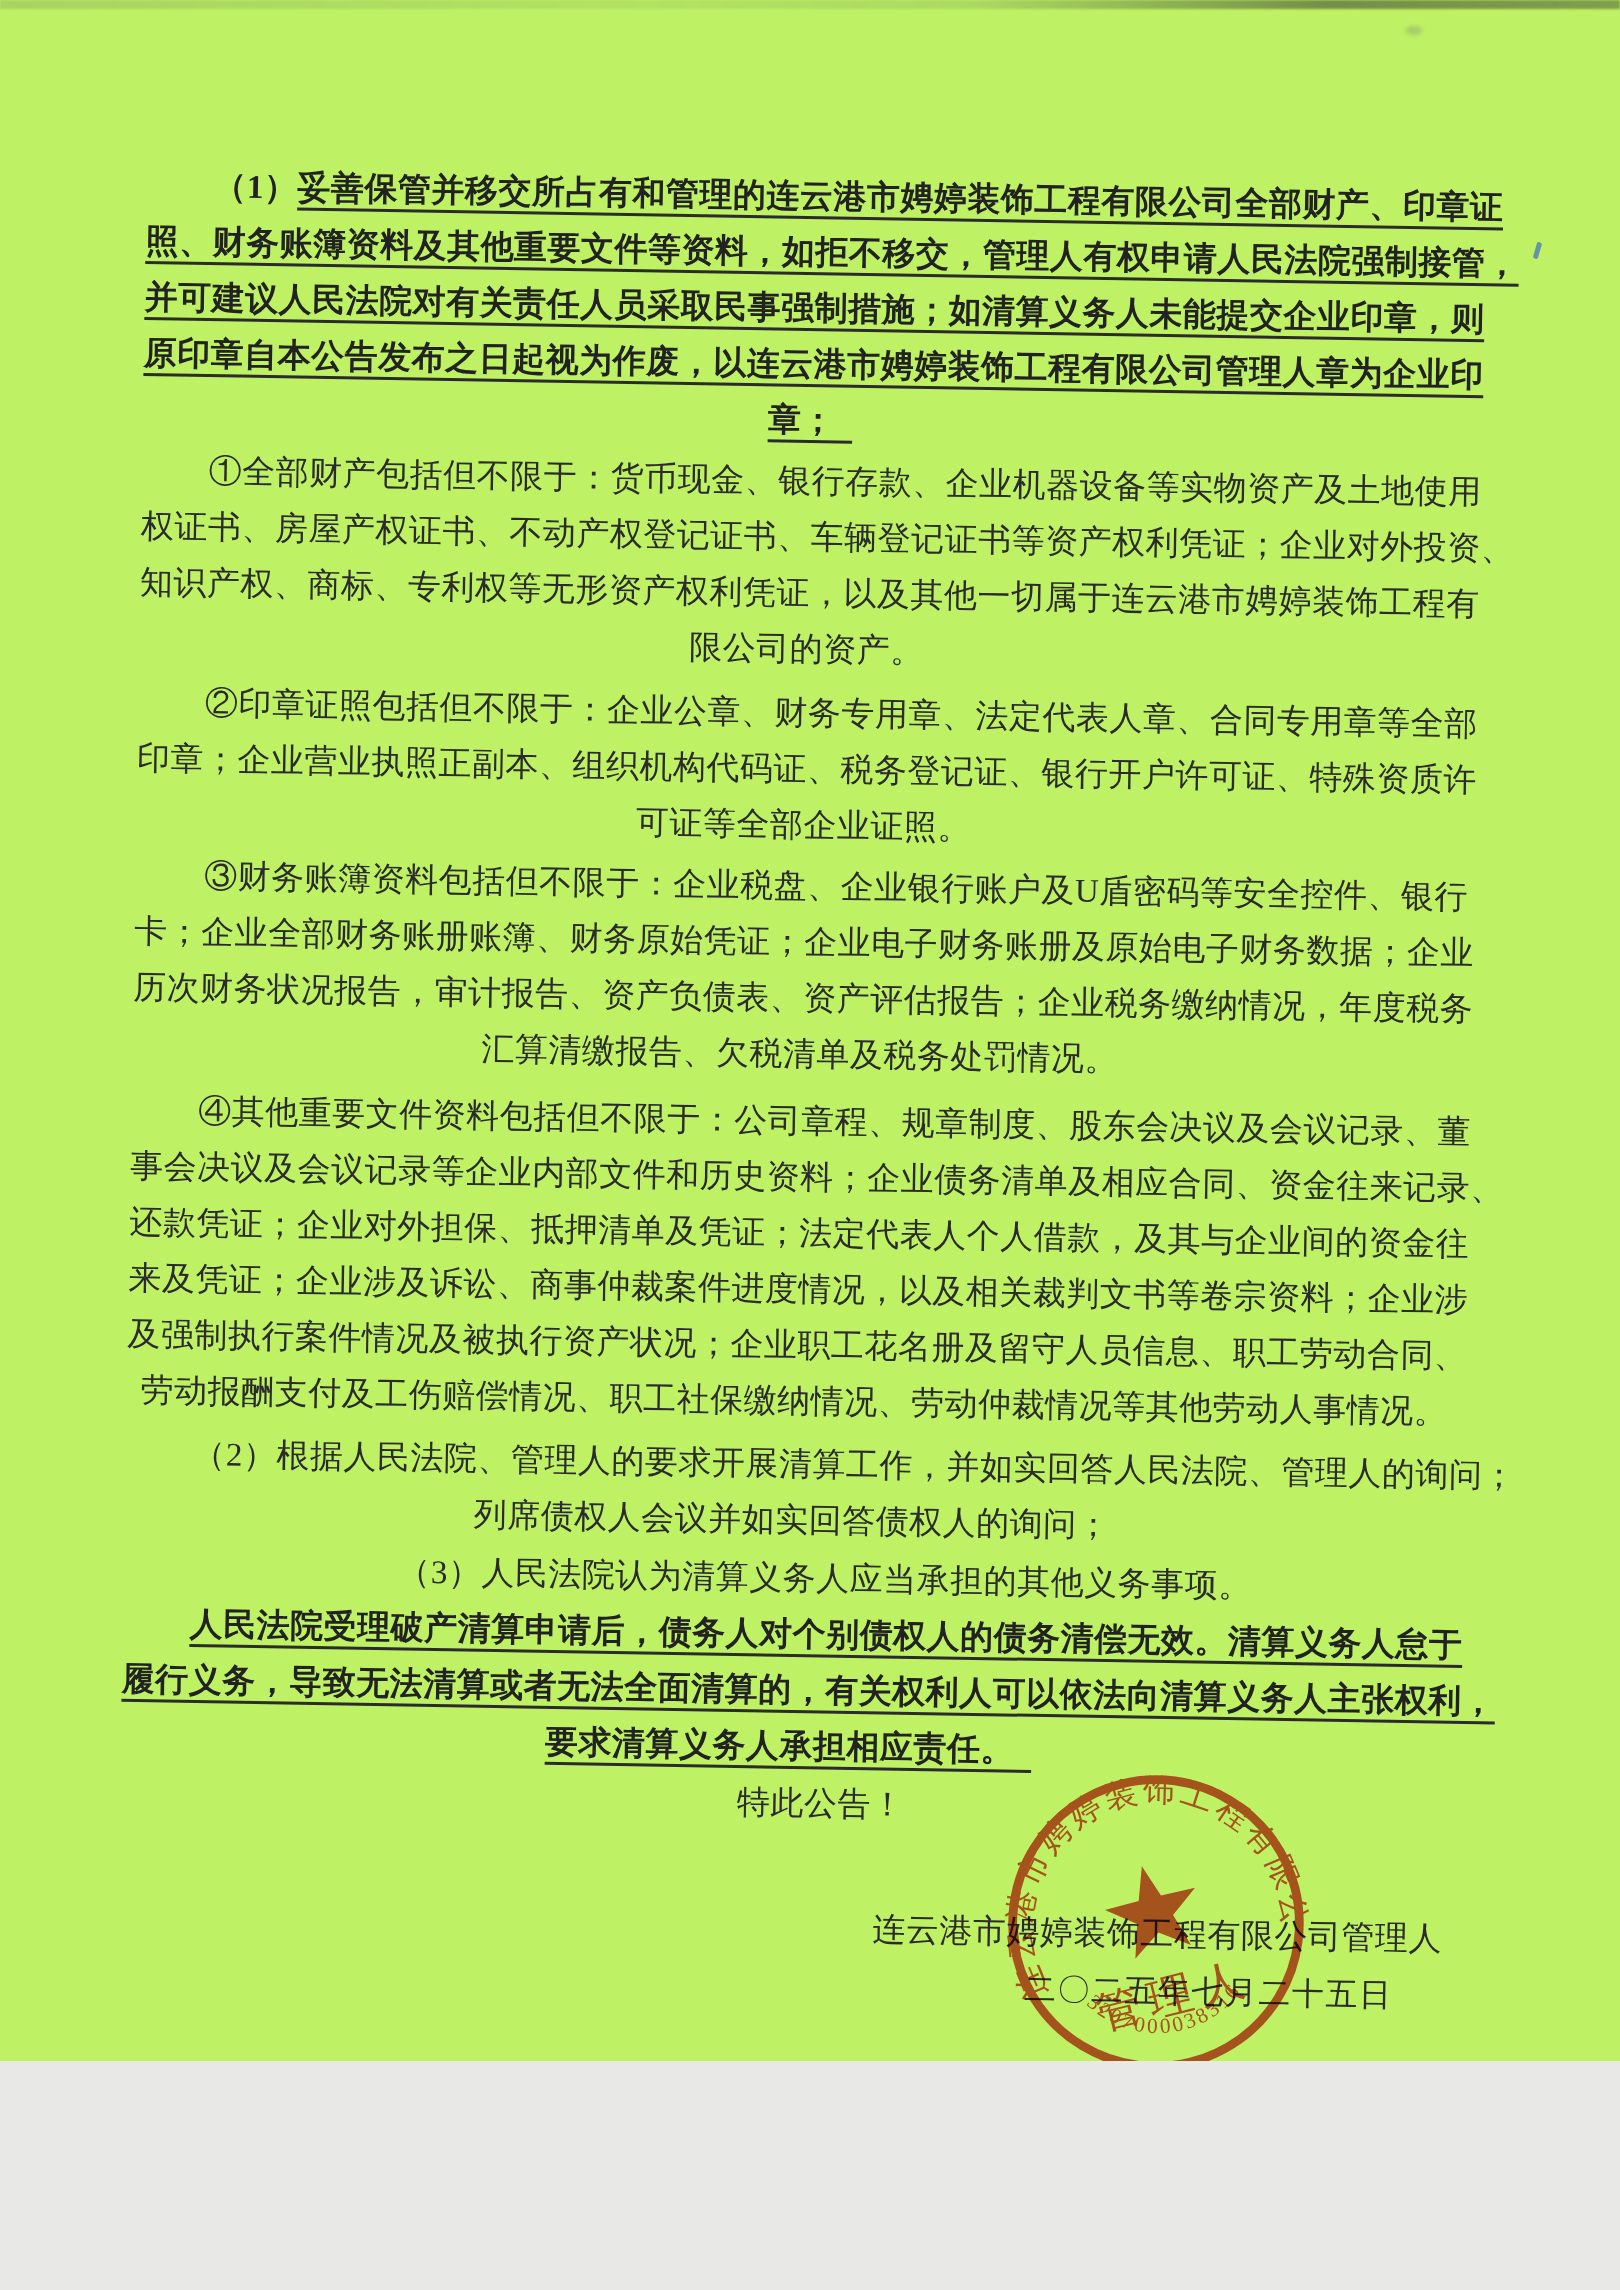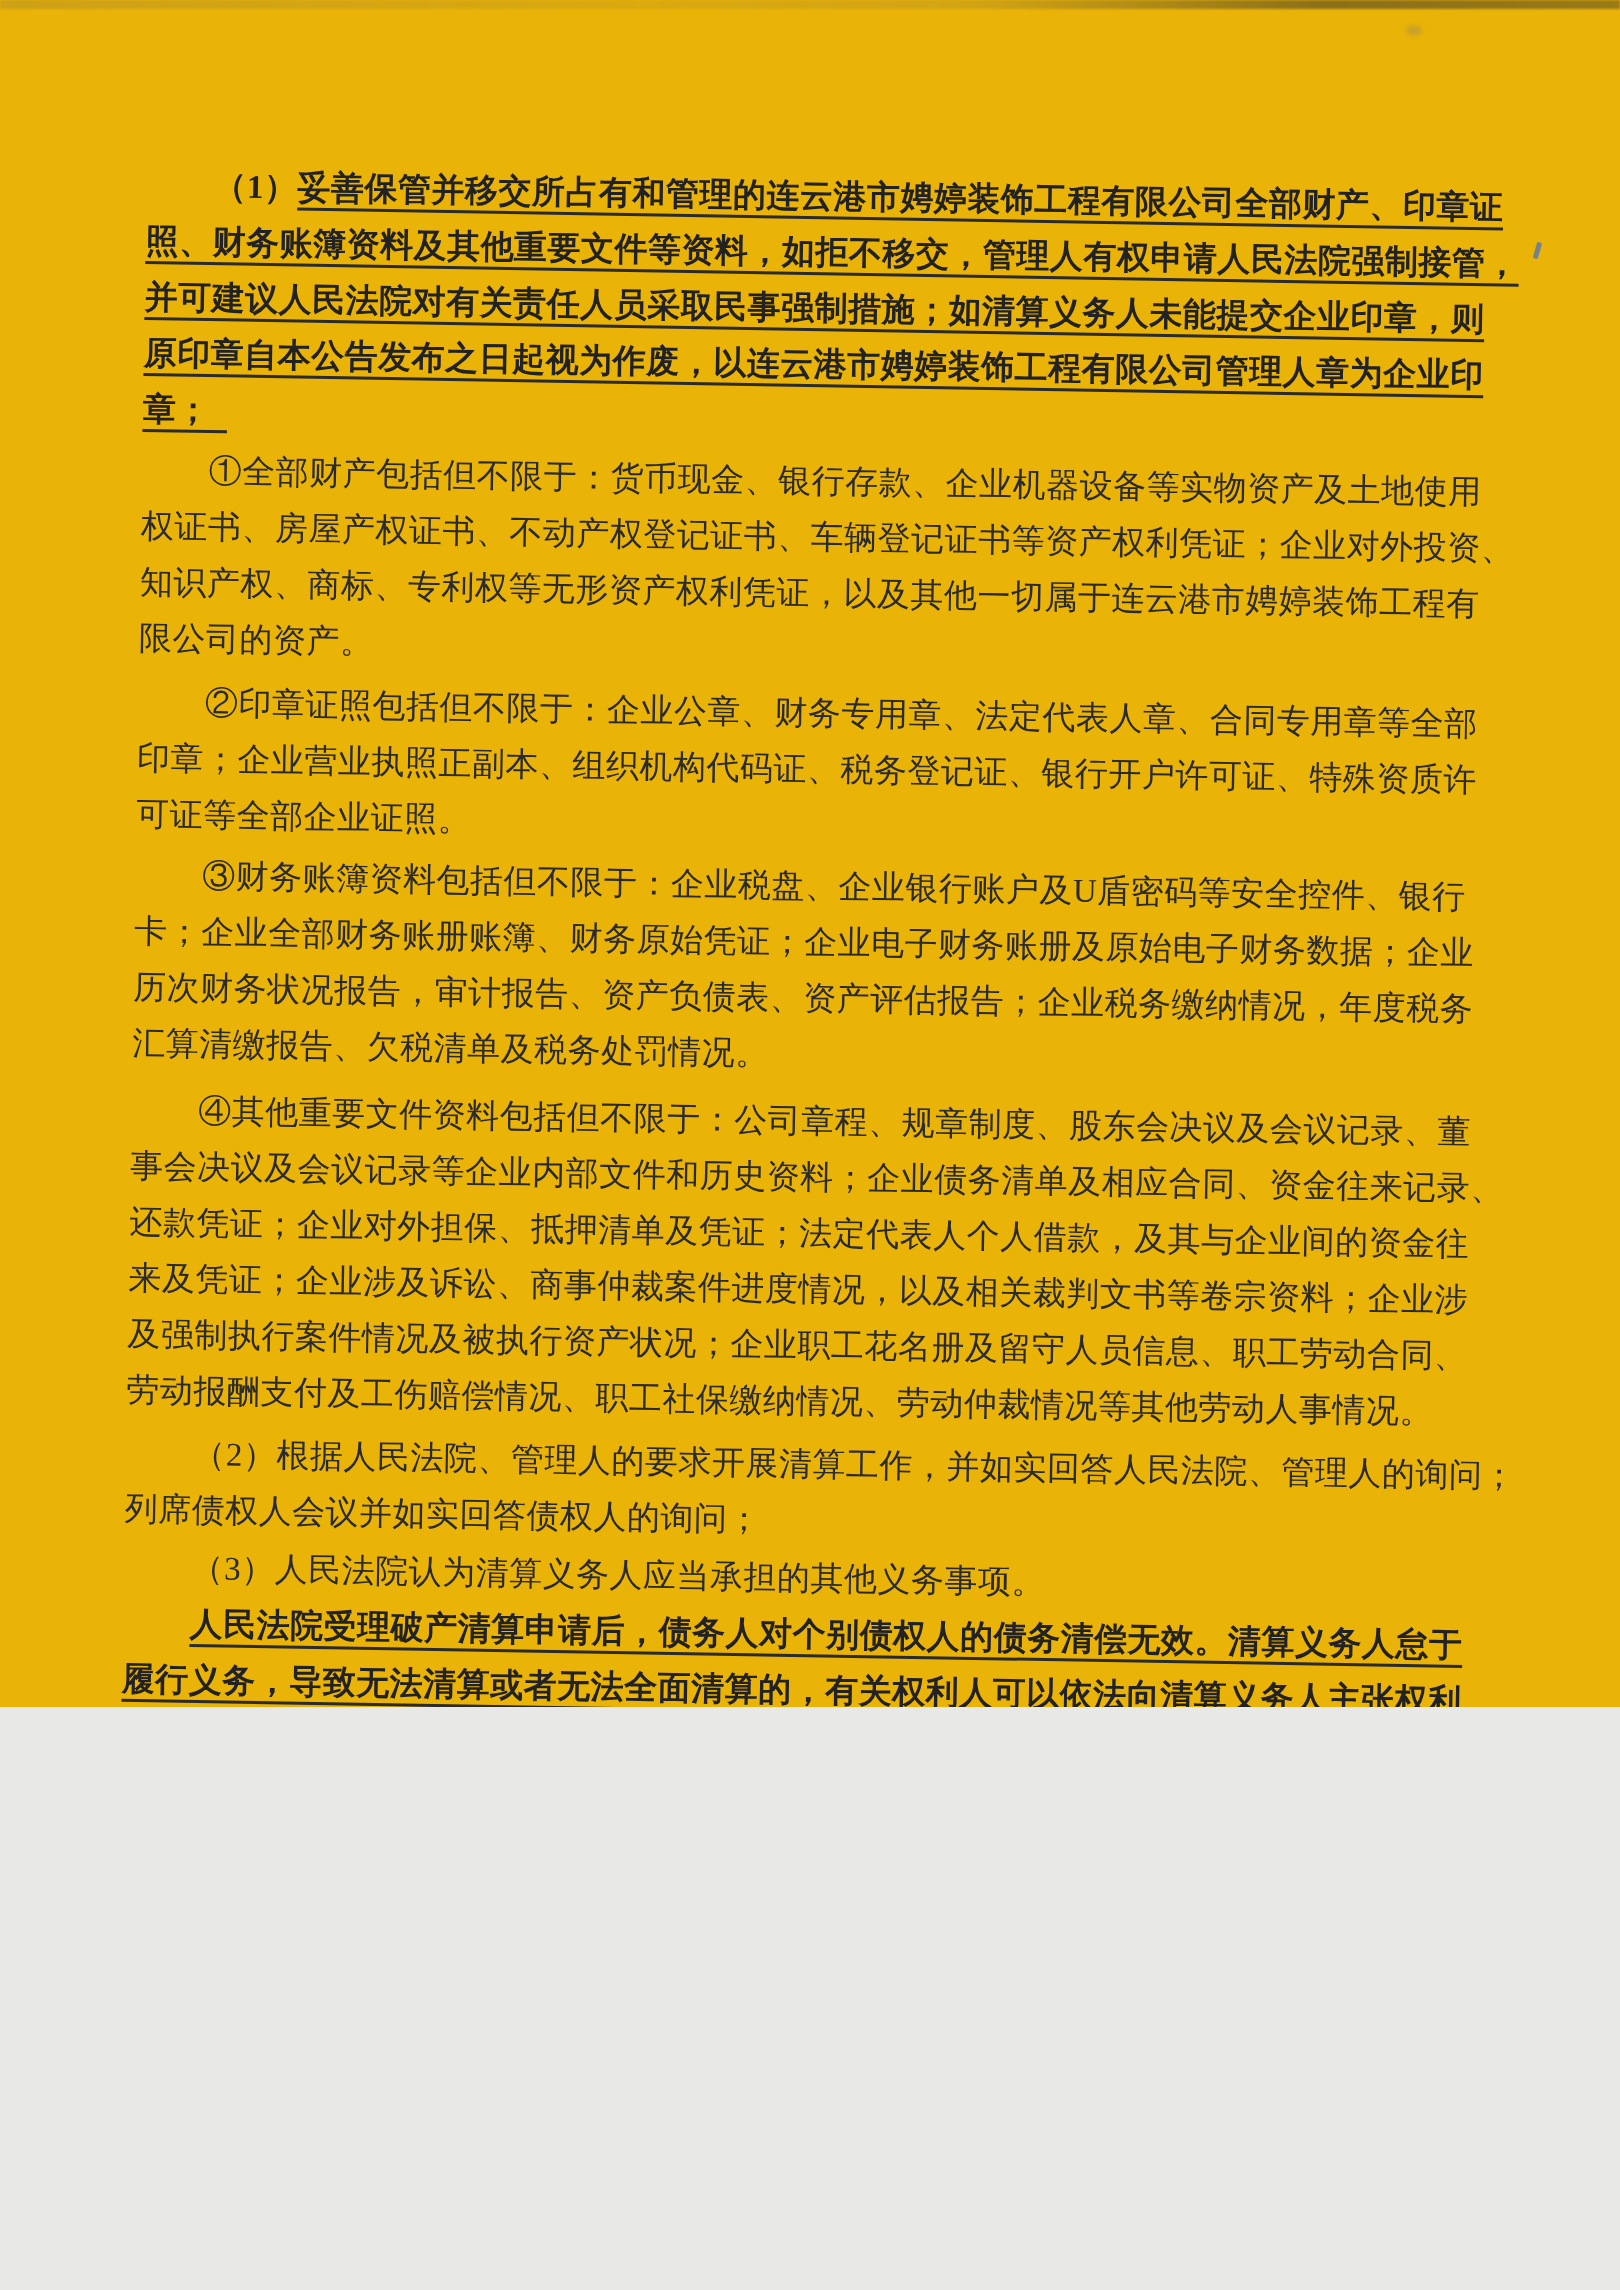--- a/index.html
+++ b/index.html
@@ -1,23 +1,24 @@
 <!DOCTYPE html>
 <html><head>
 <meta charset="utf-8">
 <style>
   html,body{margin:0;padding:0;background:#e8e8e6;}
   .page{
     position:relative;
-    width:1620px;height:1707px;
+    width:1620px;height:2061px;
     margin:0 auto;
-    background:#eab308;
+    background:#bef264;
     overflow:hidden;
     font-family:"Liberation Serif","DejaVu Serif",serif;
     color:#2b2b2b;
+    text-align:center;
   }
   
   .top-smudge{
     position:absolute;top:0;left:0;width:100%;height:8.8px;
     background:linear-gradient(to right,
       rgba(90,90,90,.20) 0%,
       rgba(90,90,90,.10) 40%,
       rgba(90,90,90,.16) 60%,
       rgba(45,45,45,.50) 82%,
       rgba(45,45,45,.42) 100%);

